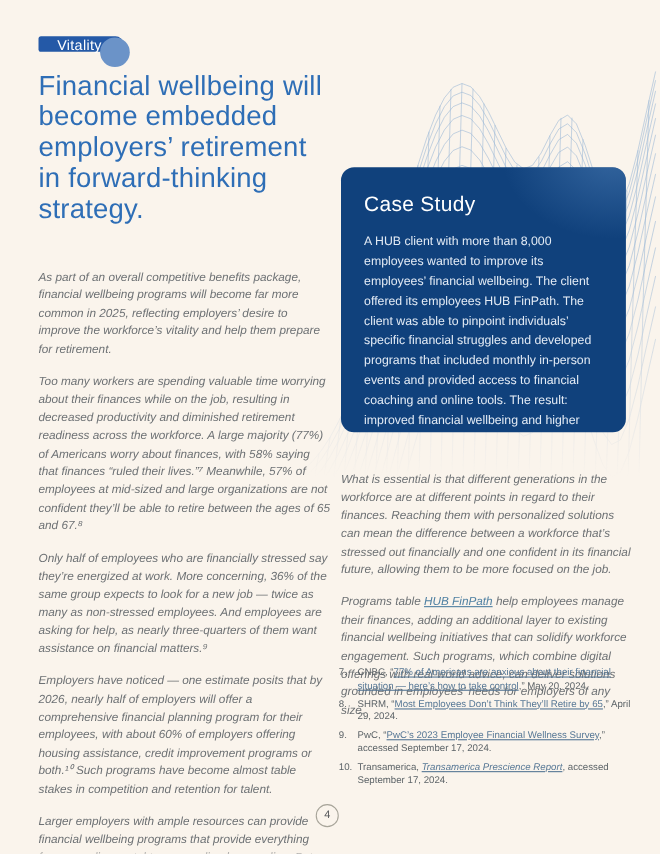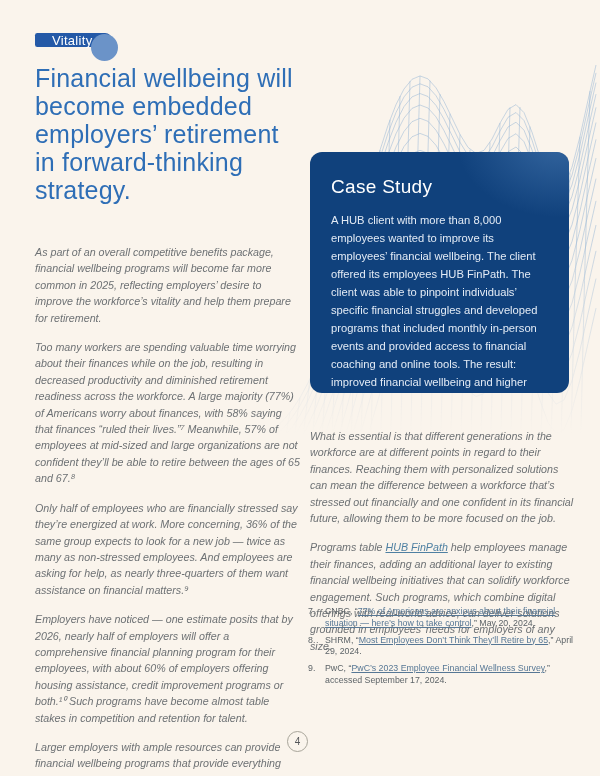--- a/index.html
+++ b/index.html
@@ -140,19 +140,23 @@
       <span><span>CNBC, “</span><a class="fn-link">77% of Americans are anxious about their financial situation — here’s how to take control</a><span>,” May 20, 2024.</span></span>
     </div>
     <div class="footnote">
       <span class="fn-num">8.</span>
       <span><span>SHRM, “</span><a class="fn-link">Most Employees Don’t Think They’ll Retire by 65</a><span>,” April 29, 2024.</span></span>
     </div>
     <div class="footnote">
       <span class="fn-num">9.</span>
       <span><span>PwC, “</span><a class="fn-link">PwC’s 2023 Employee Financial Wellness Survey</a><span>,” accessed September 17, 2024.</span></span>
     </div>
+    <div class="footnote">
+      <span class="fn-num">10.</span>
+      <span><span>Transamerica, </span><a class="fn-link italic">Transamerica Prescience Report</a><span>, accessed September 17, 2024.</span></span>
+    </div>
   </div>
 
   <div class="page-num">
     <span>4</span>
   </div>
 
 </div>
 
 </body></html>

